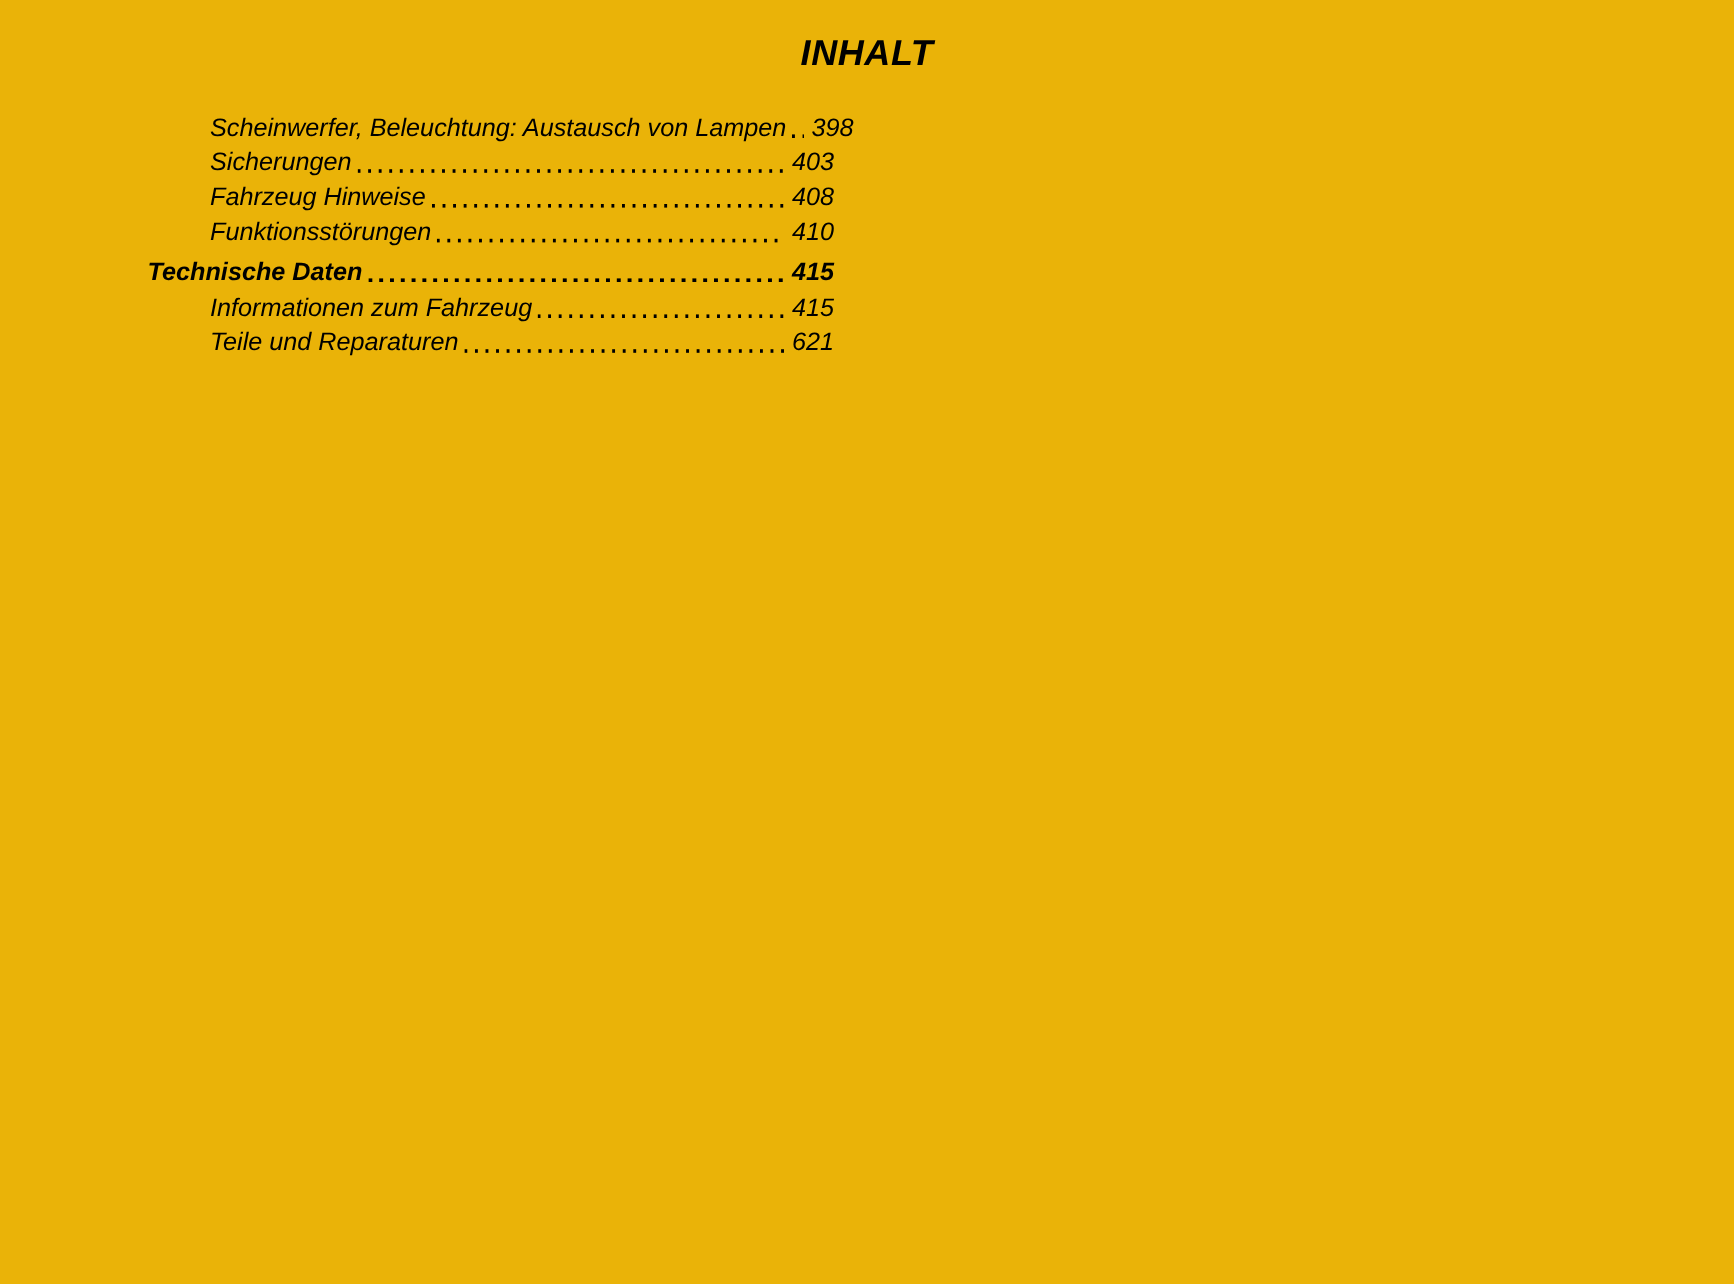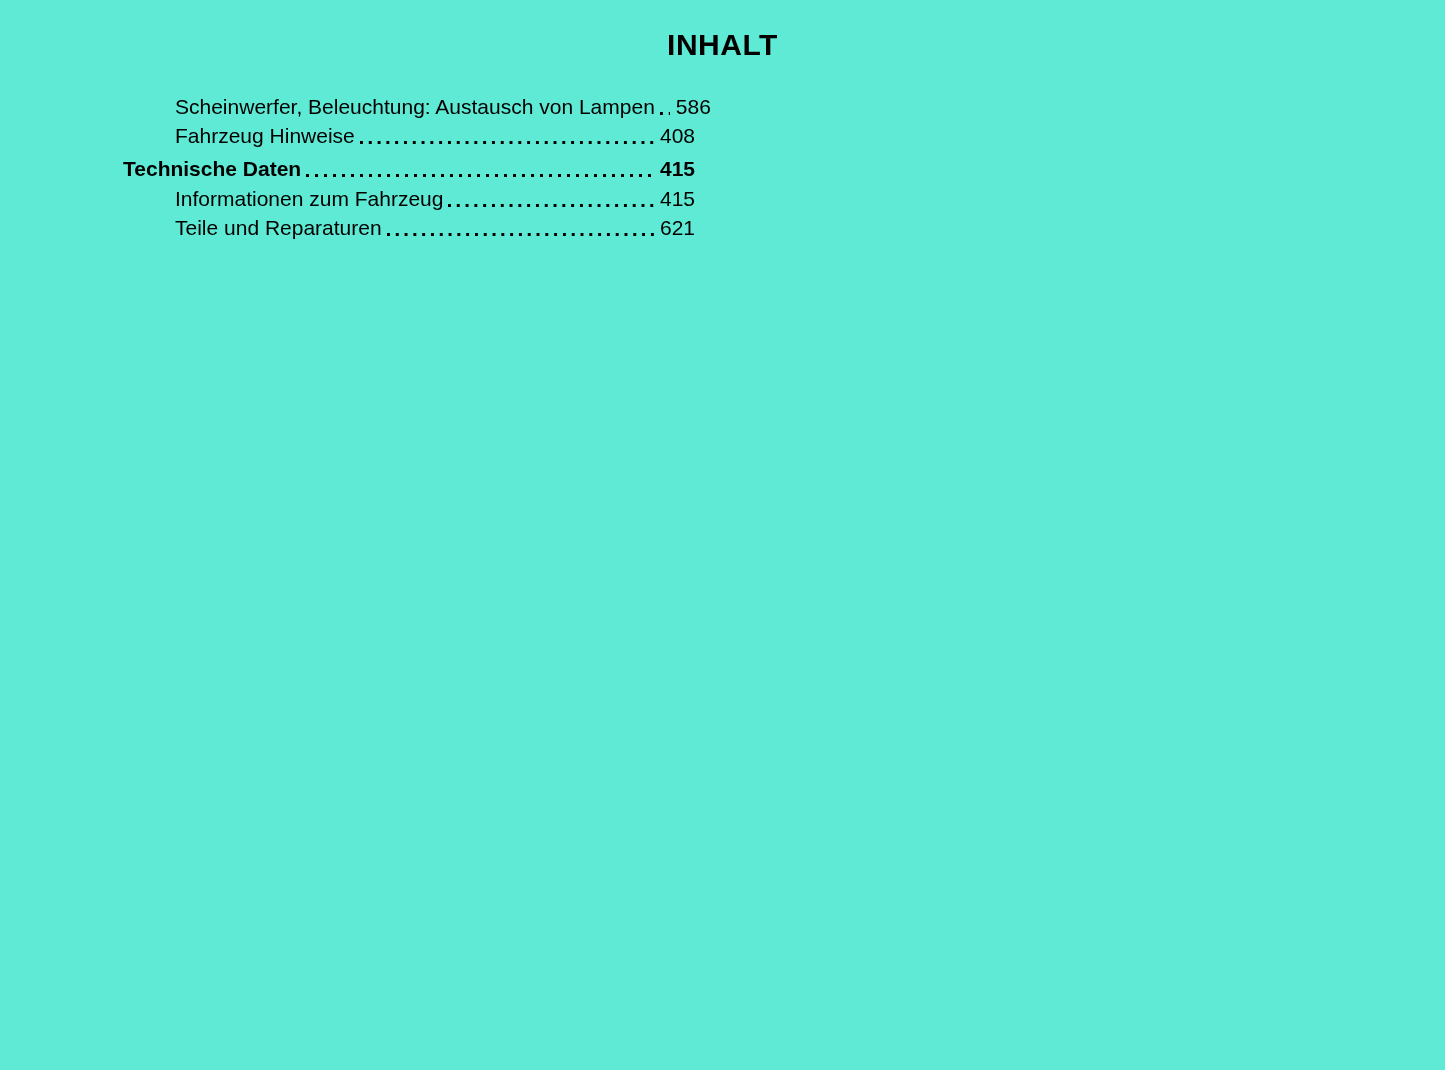--- a/index.html
+++ b/index.html
@@ -4,24 +4,25 @@
 <style>
   html, body {
     margin: 0;
     padding: 0;
     background: #ffffff;
   }
   .screen {
     position: relative;
     width: 1445px;
     height: 1070px;
-    background: #5eead4;
+    background: #eab308;
     overflow: hidden;
     font-family: "Liberation Sans", "DejaVu Sans", sans-serif;
     color: #000000;
+    font-style: italic;
   }
   .page-title {
     position: absolute;
     top: 28px;
     left: 0;
     width: 100%;
     margin: 0;
     text-align: center;
     font-size: 30px;
     font-weight: bold;
@@ -75,26 +76,36 @@
 </style>
 </head>
 <body>
 
 <div class="screen">
   <h1 class="page-title">INHALT</h1>
   <div class="toc" id="toc-list">
       <div class="toc-row level-sub">
         <span class="toc-label">Scheinwerfer, Beleuchtung: Austausch von Lampen</span>
         <span class="toc-leader"></span>
-        <span class="toc-page">586</span>
+        <span class="toc-page">398</span>
+      </div>
+      <div class="toc-row level-sub">
+        <span class="toc-label">Sicherungen</span>
+        <span class="toc-leader"></span>
+        <span class="toc-page">403</span>
       </div>
       <div class="toc-row level-sub">
         <span class="toc-label">Fahrzeug Hinweise</span>
         <span class="toc-leader"></span>
         <span class="toc-page">408</span>
+      </div>
+      <div class="toc-row level-sub">
+        <span class="toc-label">Funktionsstörungen</span>
+        <span class="toc-leader"></span>
+        <span class="toc-page">410</span>
       </div>
       <div class="toc-row level-section">
         <span class="toc-label">Technische Daten</span>
         <span class="toc-leader"></span>
         <span class="toc-page">415</span>
       </div>
       <div class="toc-row level-sub">
         <span class="toc-label">Informationen zum Fahrzeug</span>
         <span class="toc-leader"></span>
         <span class="toc-page">415</span>

